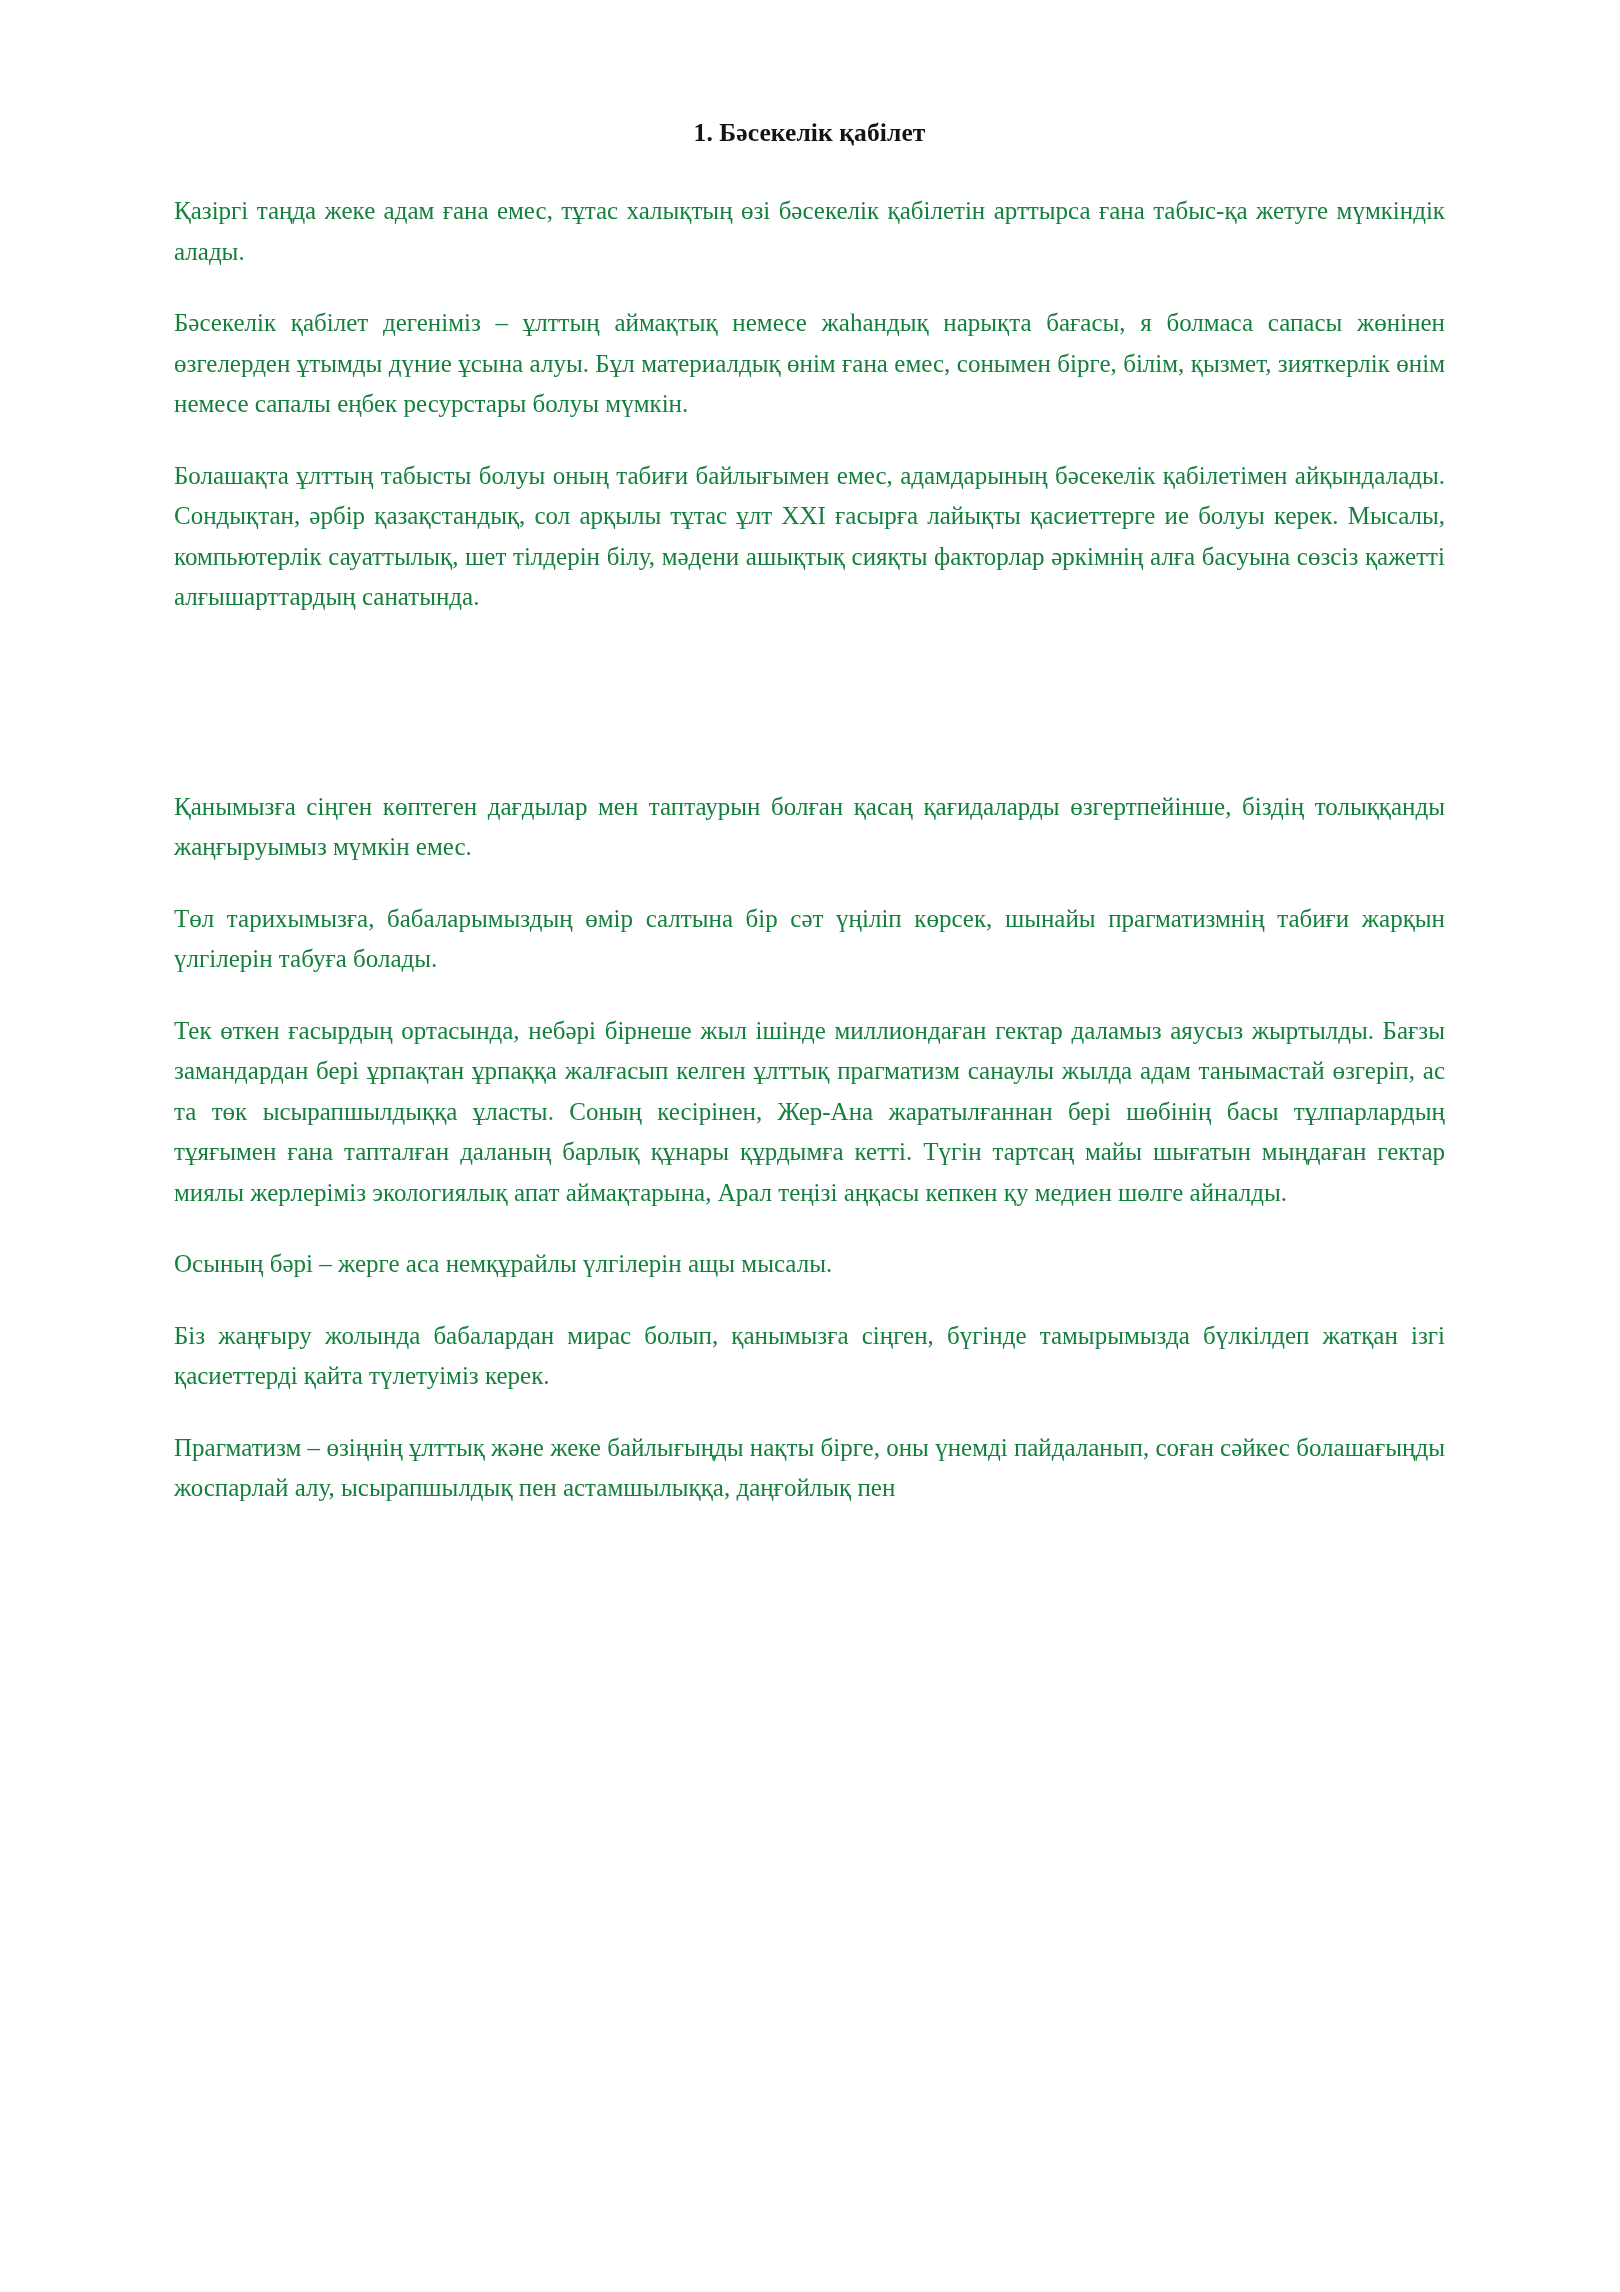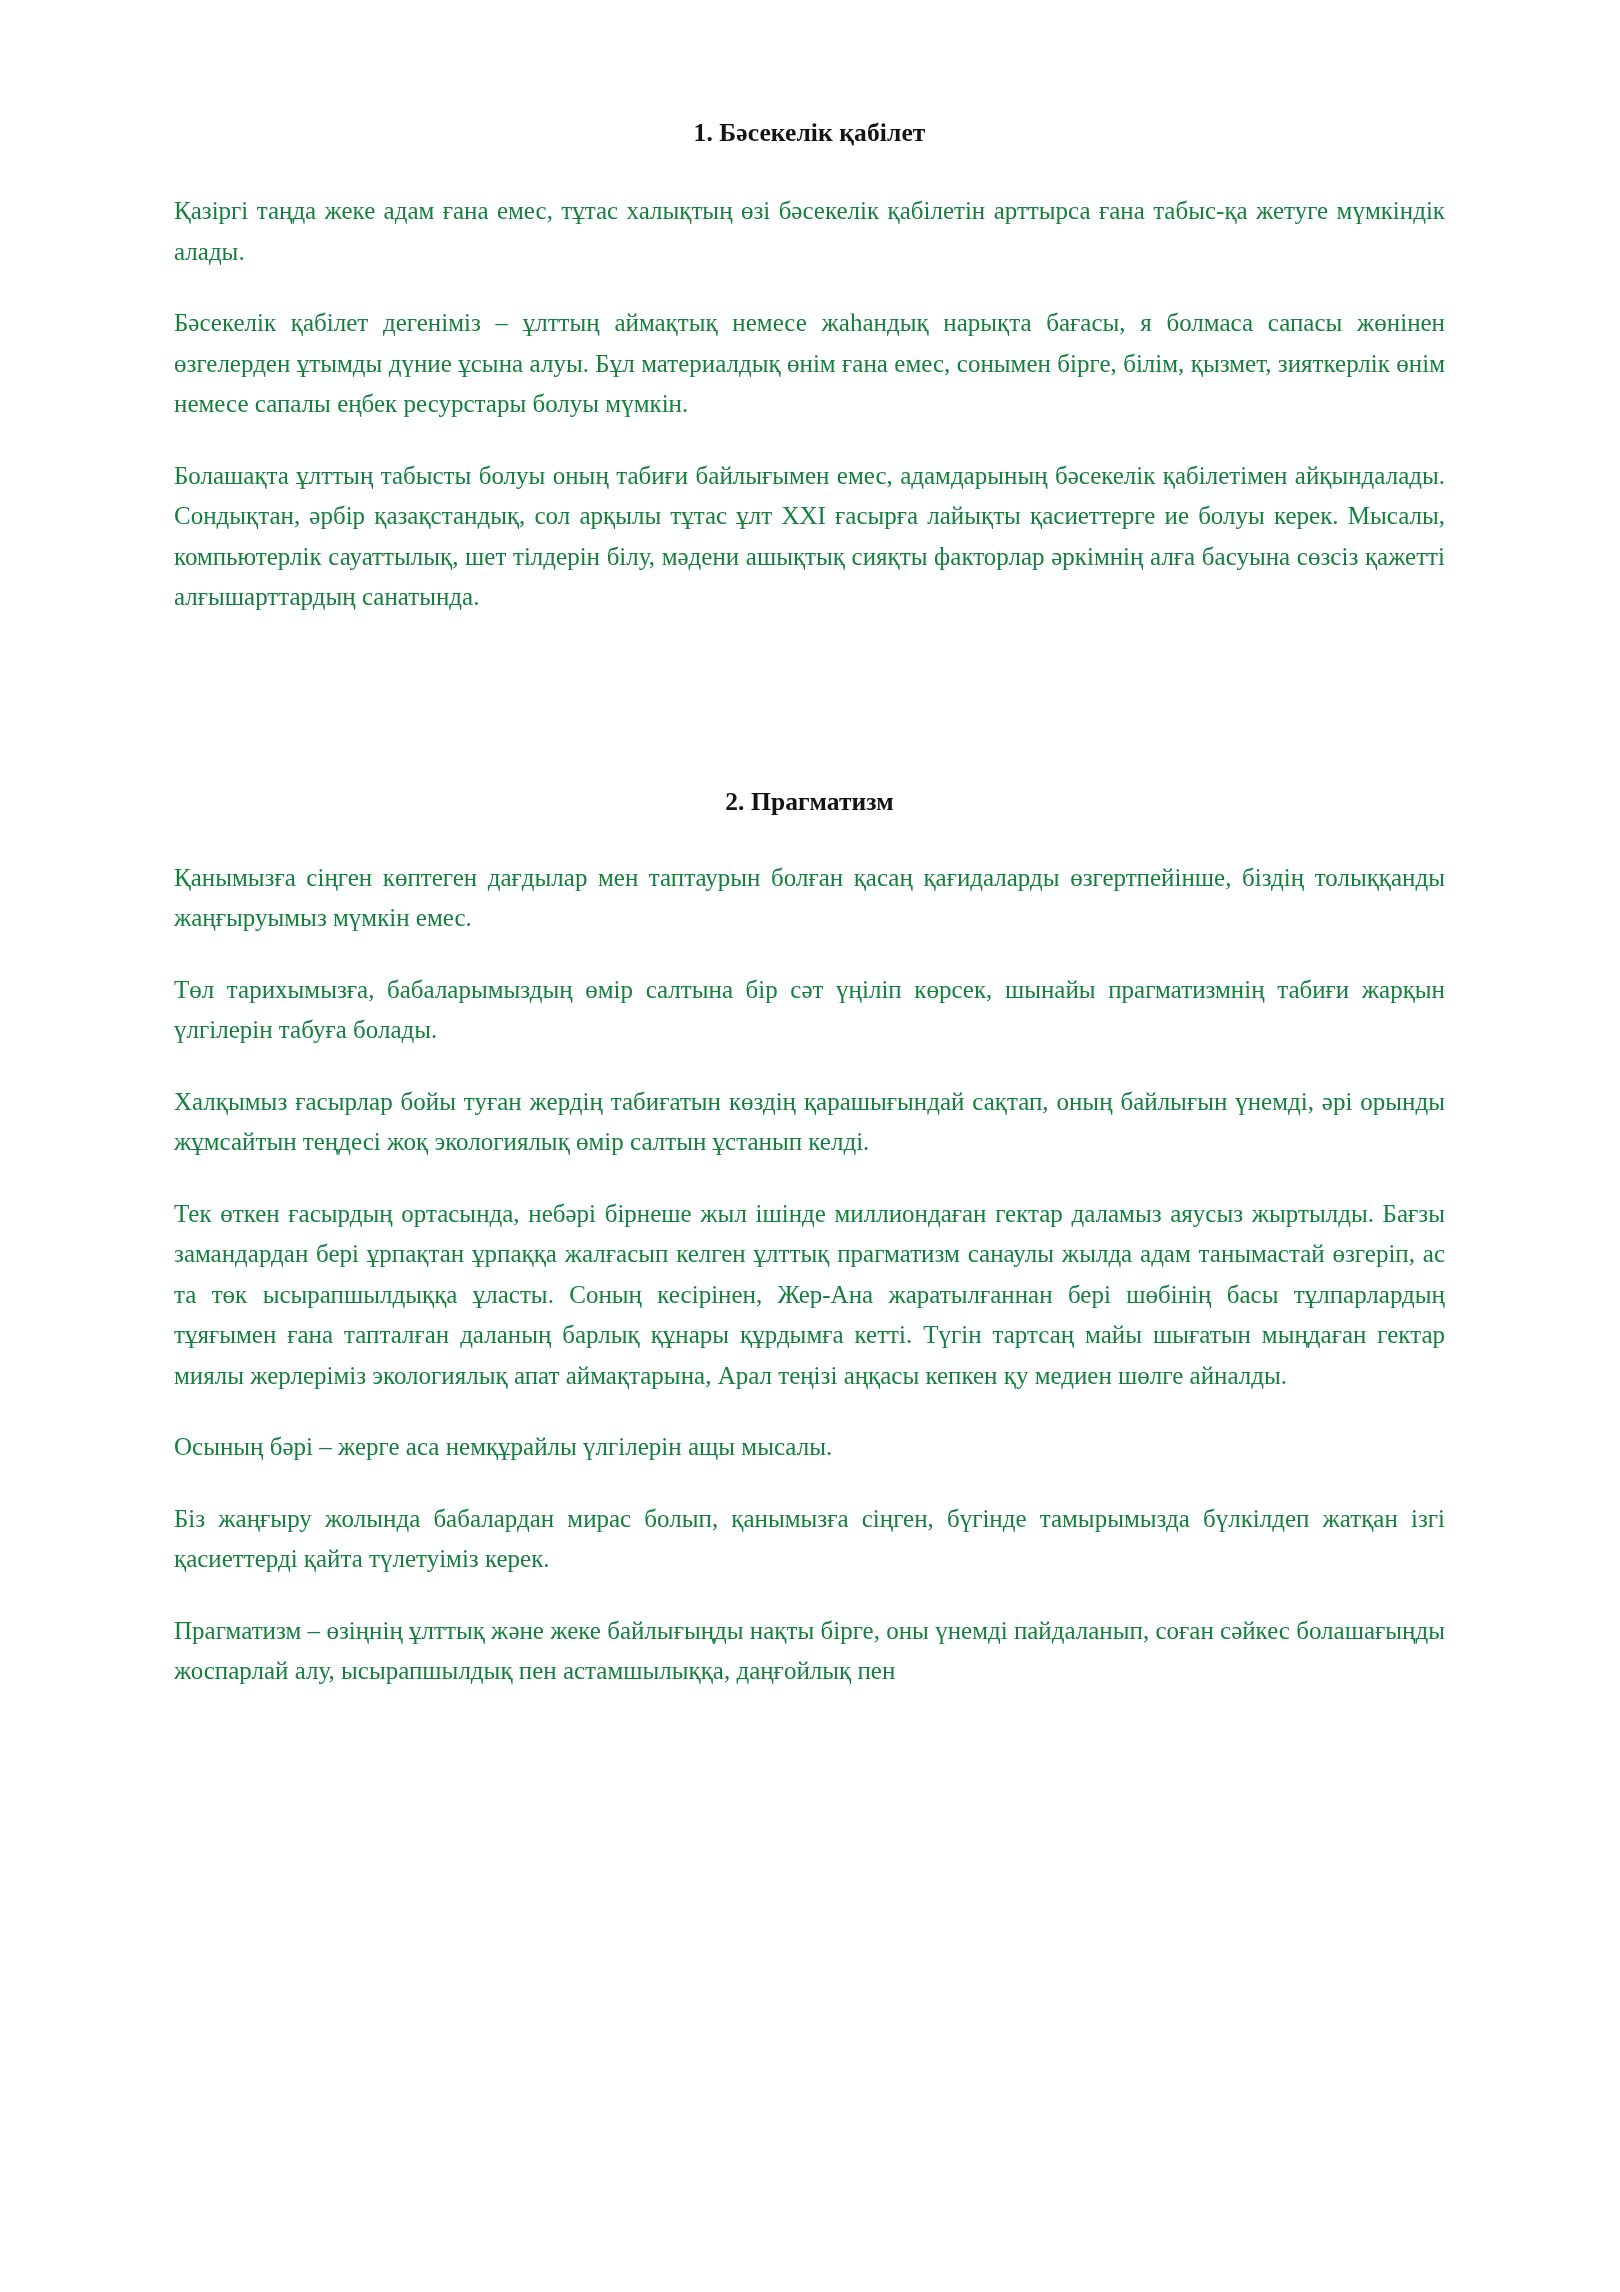--- a/index.html
+++ b/index.html
@@ -64,24 +64,22 @@
     <div>
       <h2 class="section-heading">1. Бәсекелік қабілет</h2>
       <p class="para">Қазіргі таңда жеке адам ғана емес, тұтас халықтың өзі бәсекелік қабілетін арттырса ғана табыс-қа жетуге мүмкіндік алады.</p>
       <p class="para">Бәсекелік қабілет дегеніміз – ұлттың аймақтық немесе жаһандық нарықта бағасы, я болмаса сапасы жөнінен өзгелерден ұтымды дүние ұсына алуы. Бұл материалдық өнім ғана емес, сонымен бірге, білім, қызмет, зияткерлік өнім немесе сапалы еңбек ресурстары болуы мүмкін.</p>
       <p class="para">Болашақта ұлттың табысты болуы оның табиғи байлығымен емес, адамдарының бәсекелік қабілетімен айқындалады. Сондықтан, әрбір қазақстандық, сол арқылы тұтас ұлт XXI ғасырға лайықты қасиеттерге ие болуы керек. Мысалы,  компьютерлік сауаттылық, шет тілдерін білу, мәдени ашықтық сияқты факторлар әркімнің алға басуына сөзсіз қажетті алғышарттардың санатында.</p>
     </div>
 
     <div class="gap-block"></div>
 
     <div class="section-2-wrap">
-      <h2 class="section-heading second">2. Прагматизм</h2>
       <p class="para">Қанымызға сіңген көптеген дағдылар мен таптаурын болған қасаң қағидаларды өзгертпейінше, біздің толыққанды жаңғыруымыз мүмкін емес.</p>
       <p class="para">Төл тарихымызға, бабаларымыздың өмір салтына бір сәт үңіліп көрсек, шынайы прагматизмнің табиғи жарқын үлгілерін табуға болады.</p>
-      <p class="para">Халқымыз ғасырлар бойы туған жердің табиғатын көздің қарашығындай сақтап, оның байлығын үнемді, әрі орынды жұмсайтын теңдесі жоқ экологиялық өмір салтын ұстанып келді.</p>
       <p class="para">Тек өткен ғасырдың ортасында, небәрі бірнеше жыл ішінде миллиондаған гектар даламыз аяусыз жыртылды. Бағзы замандардан бері ұрпақтан ұрпаққа жалғасып келген ұлттық прагматизм санаулы жылда адам танымастай өзгеріп, ас та төк ысырапшылдыққа ұласты. Соның кесірінен, Жер-Ана жаратылғаннан бері шөбінің басы тұлпарлардың тұяғымен ғана тапталған даланың барлық құнары құрдымға кетті. Түгін тартсаң майы шығатын мыңдаған гектар миялы жерлеріміз экологиялық апат аймақтарына, Арал теңізі аңқасы кепкен қу медиен шөлге айналды.</p>
       <p class="para">Осының бәрі – жерге аса немқұрайлы үлгілерін ащы мысалы.</p>
       <p class="para">Біз жаңғыру жолында бабалардан мирас болып, қанымызға сіңген, бүгінде тамырымызда бүлкілдеп жатқан ізгі қасиеттерді қайта түлетуіміз керек.</p>
       <p class="para">Прагматизм – өзіңнің ұлттық және жеке байлығыңды нақты бірге, оны үнемді пайдаланып, соған сәйкес болашағыңды жоспарлай алу, ысырапшылдық пен астамшылыққа, даңғойлық пен</p>
     </div>
 
   </div>
 </div>
 
 

